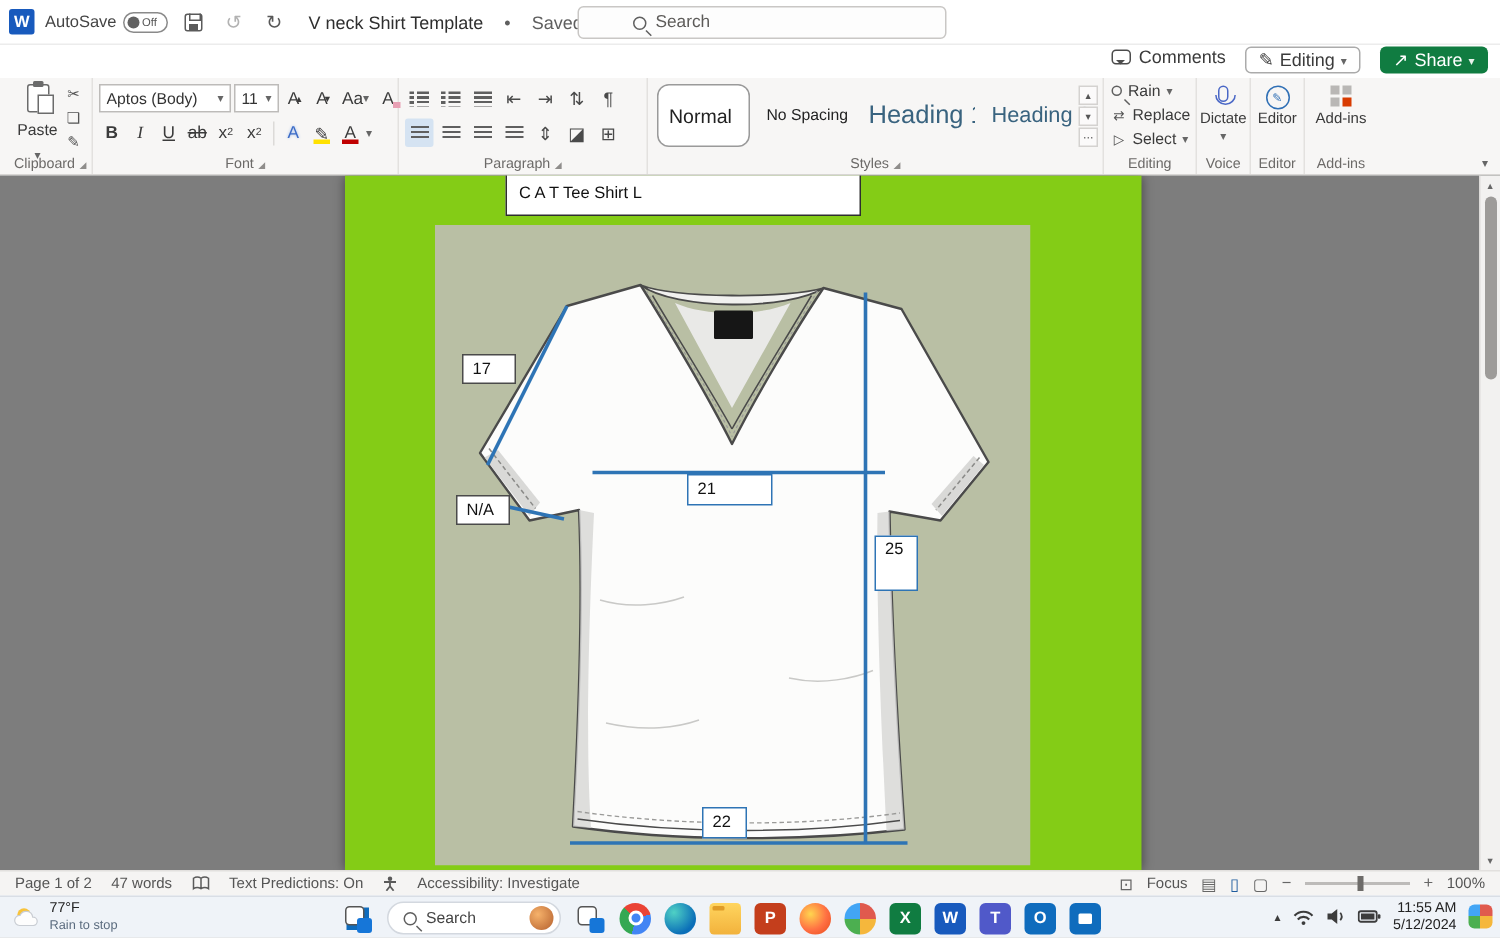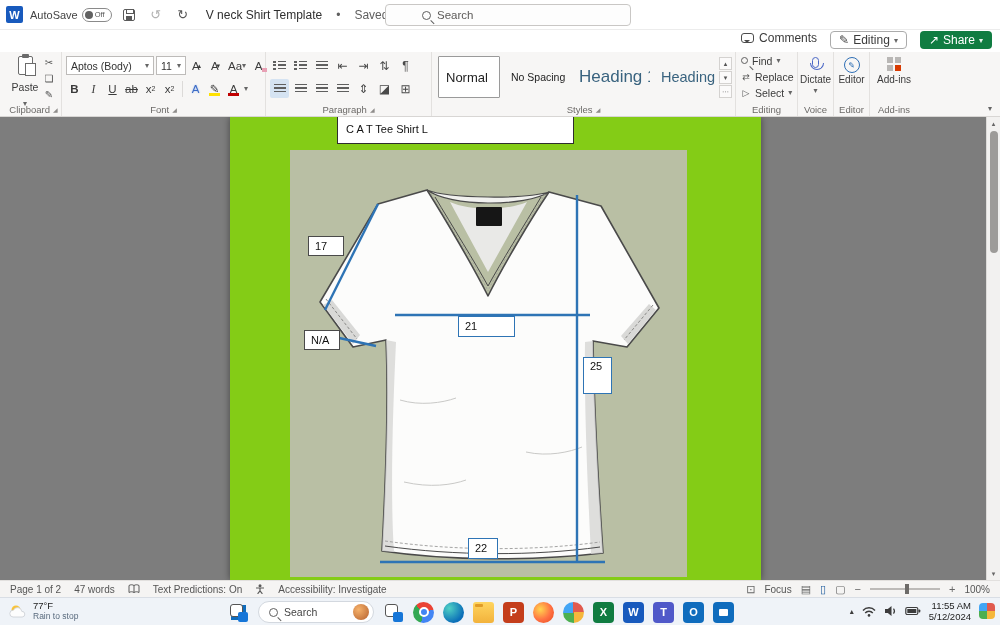--- a/index.html
+++ b/index.html
@@ -72,21 +72,21 @@
 .clearfmt::after{content:"";position:absolute;right:0;bottom:3px;width:5px;height:4px;background:#e8a0b4}
 .colorbar::after{content:"";position:absolute;left:3px;bottom:2px;right:3px;height:3px;background:#c00000}
 .hlbar::after{content:"";position:absolute;left:3px;bottom:2px;right:3px;height:3px;background:#ffe100}
 .supc{font-size:7px;margin-left:-2px;color:#3b3b3b}
 .vdiv{width:1px;height:16px;background:#dcdad8;margin:0 2px}
 .pbtn{width:19px;height:19px;display:inline-flex;align-items:center;justify-content:center;border-radius:2px;color:#4a4a4a;font-size:12px;gap:2px}
 .pbtn.activebg{background:#d5e3f2}
 .ic-lines{width:12px;height:10px;background:repeating-linear-gradient(to bottom,#5f5f5f 0 1.4px,transparent 1.4px 3.3px)}
 .ic-dots{width:2.5px;height:10px;background:repeating-linear-gradient(to bottom,#5f5f5f 0 2px,transparent 2px 3.3px)}
 .listwrap{display:flex;gap:2px;align-items:center}
-.stylecell{height:42px;margin-top:4px;display:flex;align-items:center;padding:0 7px;border-radius:1px;white-space:nowrap;overflow:hidden}
+.stylecell{height:42px;margin-top:4px;display:flex;align-items:center;padding:0 7px;border-radius:8px;white-space:nowrap;overflow:hidden}
 .stylecell.sel{border:1px solid #9a9a9a;background:#fff}
 .s-normal{font-size:13px;color:#222;width:62px}
 .s-nospace{font-size:10.5px;color:#222;width:64px}
 .s-h1{font-size:17px;color:#39637f;width:78px}
 .s-h2{font-size:14.5px;color:#39637f;width:72px}
 .stycol{position:absolute;right:3px;top:5px;display:flex;flex-direction:column;gap:1px}
 .stybtn{width:13px;height:13px;border:1px solid #d4d2d0;background:#fbfafa;display:flex;align-items:center;justify-content:center;font-size:7px;color:#555}
 .edrow{display:flex;align-items:center;gap:4px;font-size:10.5px;color:#3b3b3b;height:15px;padding-left:5px;margin-top:1px}
 .edrow .eico{font-size:9px;color:#555;width:10px;text-align:center}
 .vgroup{display:flex;flex-direction:column;align-items:center;padding-top:5px;gap:1px;font-size:10px;color:#3b3b3b}
@@ -331,21 +331,21 @@
       </div>
       <div class="glabel">
           <span>Styles</span>
           <span class="launch">◢</span>
         </div>
     </div>
 
     <div class="group g-edit">
       <div class="edrow">
           <span class="magicon" style="width:7px;height:7px"></span>
-          <span>Find</span>
+          <span>Rain</span>
           <span class="cv">▾</span>
         </div>
       <div class="edrow">
           <span class="eico">⇄</span>
           <span>Replace</span>
         </div>
       <div class="edrow">
           <span class="eico">▷</span>
           <span>Select</span>
           <span class="cv">▾</span>

